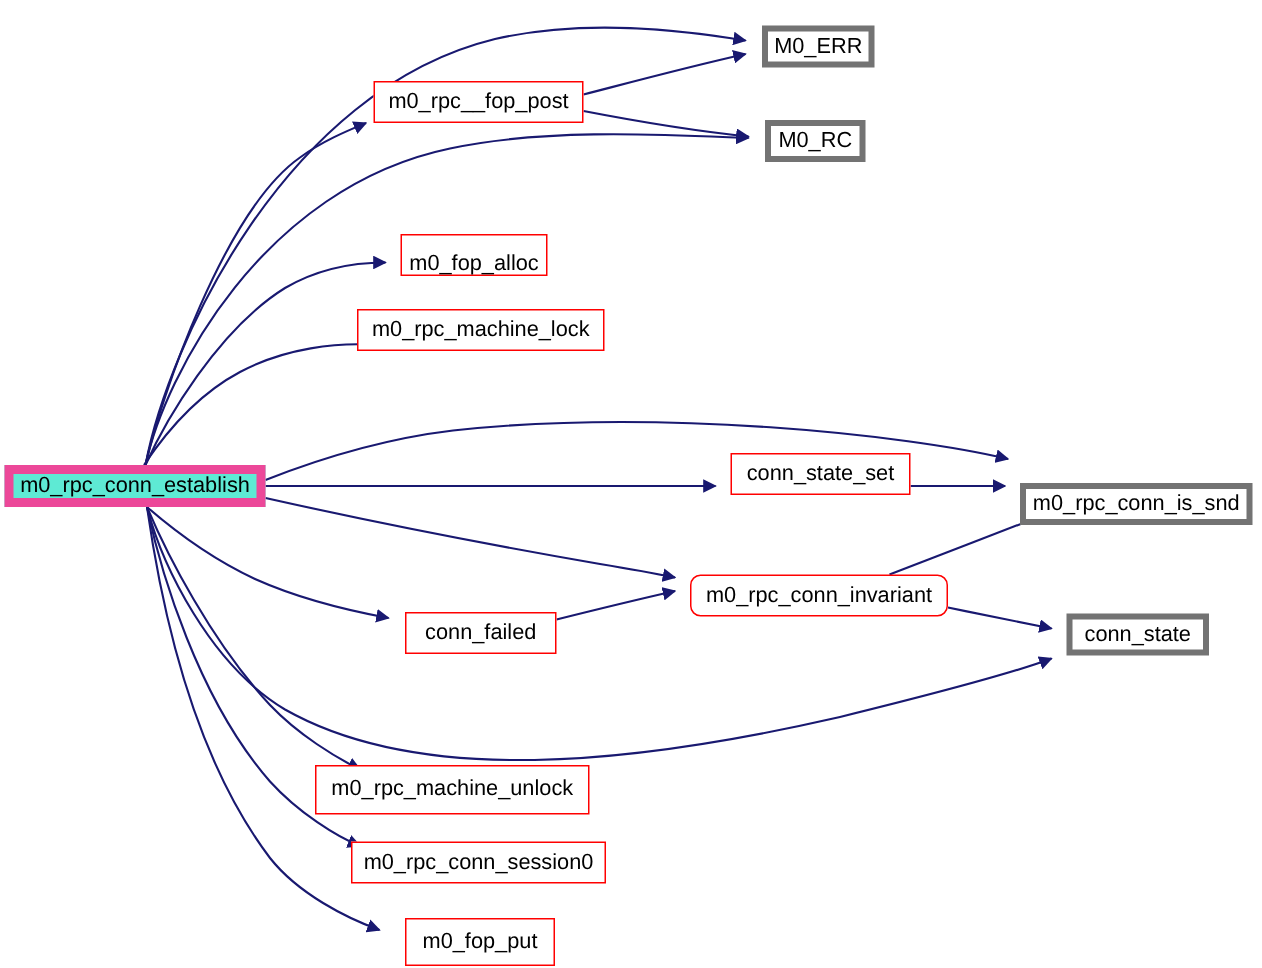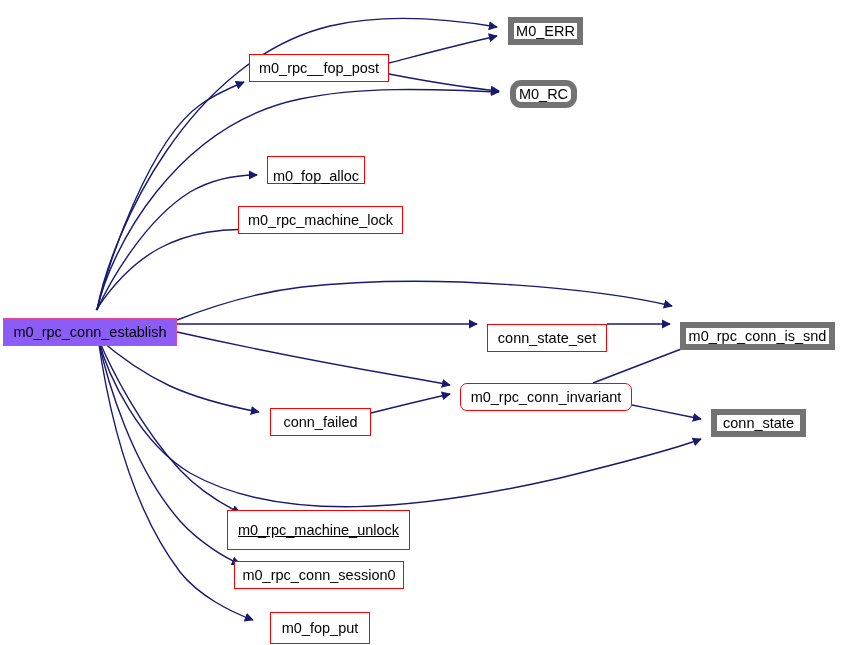--- a/index.html
+++ b/index.html
@@ -34,26 +34,25 @@
     background: #ffffff;
     border: 1px solid #ff0000;
     font-size: 14.5px;
     line-height: 1;
     color: #000000;
     white-space: nowrap;
     letter-spacing: 0px;
     z-index: 5;
   }
   .gnode.plain {
-    border: 6px solid #737373;
+    border: 4px solid #737373;
   }
   .gnode.root {
-    border: 1px solid #ec4899;
-    background: #8b5cf6;
-    margin-top: 8px;
+    border: 6px solid #ec4899;
+    background: #5eead4;
   }
   .gnode .glabel {
     display: block;
     padding: 0 6px;
   }
 </style>
 </head>
 <body>
 
 <div id="graph-canvas">
@@ -88,45 +87,45 @@
   <div id="nodes-group">
       <div class="gnode root" style="left: 3px; top: 310px; width: 174px; height: 28px;">
         <span class="glabel">m0_rpc_conn_establish</span>
       </div>
       <div class="gnode" style="left: 249px; top: 54px; width: 140px; height: 28px;">
         <span class="glabel">m0_rpc__fop_post</span>
       </div>
       <div class="gnode plain" style="left: 508px; top: 17px; width: 75px; height: 28px;">
         <span class="glabel">M0_ERR</span>
       </div>
-      <div class="gnode plain" style="left: 510px; top: 80px; width: 67px; height: 28px; border-radius: 11px;">
+      <div class="gnode plain" style="left: 510px; top: 80px; width: 67px; height: 28px;">
         <span class="glabel">M0_RC</span>
       </div>
       <div class="gnode" style="left: 267px; top: 156px; width: 98px; height: 28px; align-items: flex-end;">
         <span class="glabel">m0_fop_alloc</span>
       </div>
       <div class="gnode" style="left: 238px; top: 206px; width: 165px; height: 28px; text-align: right;">
         <span class="glabel">m0_rpc_machine_lock</span>
       </div>
-      <div class="gnode" style="left: 487px; top: 324px; width: 120px; height: 28px;">
+      <div class="gnode" style="left: 487px; top: 302px; width: 120px; height: 28px;">
         <span class="glabel">conn_state_set</span>
       </div>
       <div class="gnode plain" style="left: 680px; top: 322px; width: 155px; height: 28px;">
         <span class="glabel">m0_rpc_conn_is_snd</span>
       </div>
       <div class="gnode" style="left: 460px; top: 383px; width: 172px; height: 28px; border-radius: 7px;">
         <span class="glabel">m0_rpc_conn_invariant</span>
       </div>
       <div class="gnode plain" style="left: 711px; top: 409px; width: 95px; height: 28px;">
         <span class="glabel">conn_state</span>
       </div>
       <div class="gnode" style="left: 270px; top: 408px; width: 101px; height: 28px; text-align: right;">
         <span class="glabel">conn_failed</span>
       </div>
-      <div class="gnode" style="left: 227px; top: 510px; width: 183px; height: 40px; text-decoration: underline;">
+      <div class="gnode" style="left: 210px; top: 510px; width: 183px; height: 33px;">
         <span class="glabel">m0_rpc_machine_unlock</span>
       </div>
       <div class="gnode" style="left: 234px; top: 561px; width: 170px; height: 28px;">
         <span class="glabel">m0_rpc_conn_session0</span>
       </div>
       <div class="gnode" style="left: 270px; top: 612px; width: 100px; height: 32px;">
         <span class="glabel">m0_fop_put</span>
       </div>
     </div>
 </div>

